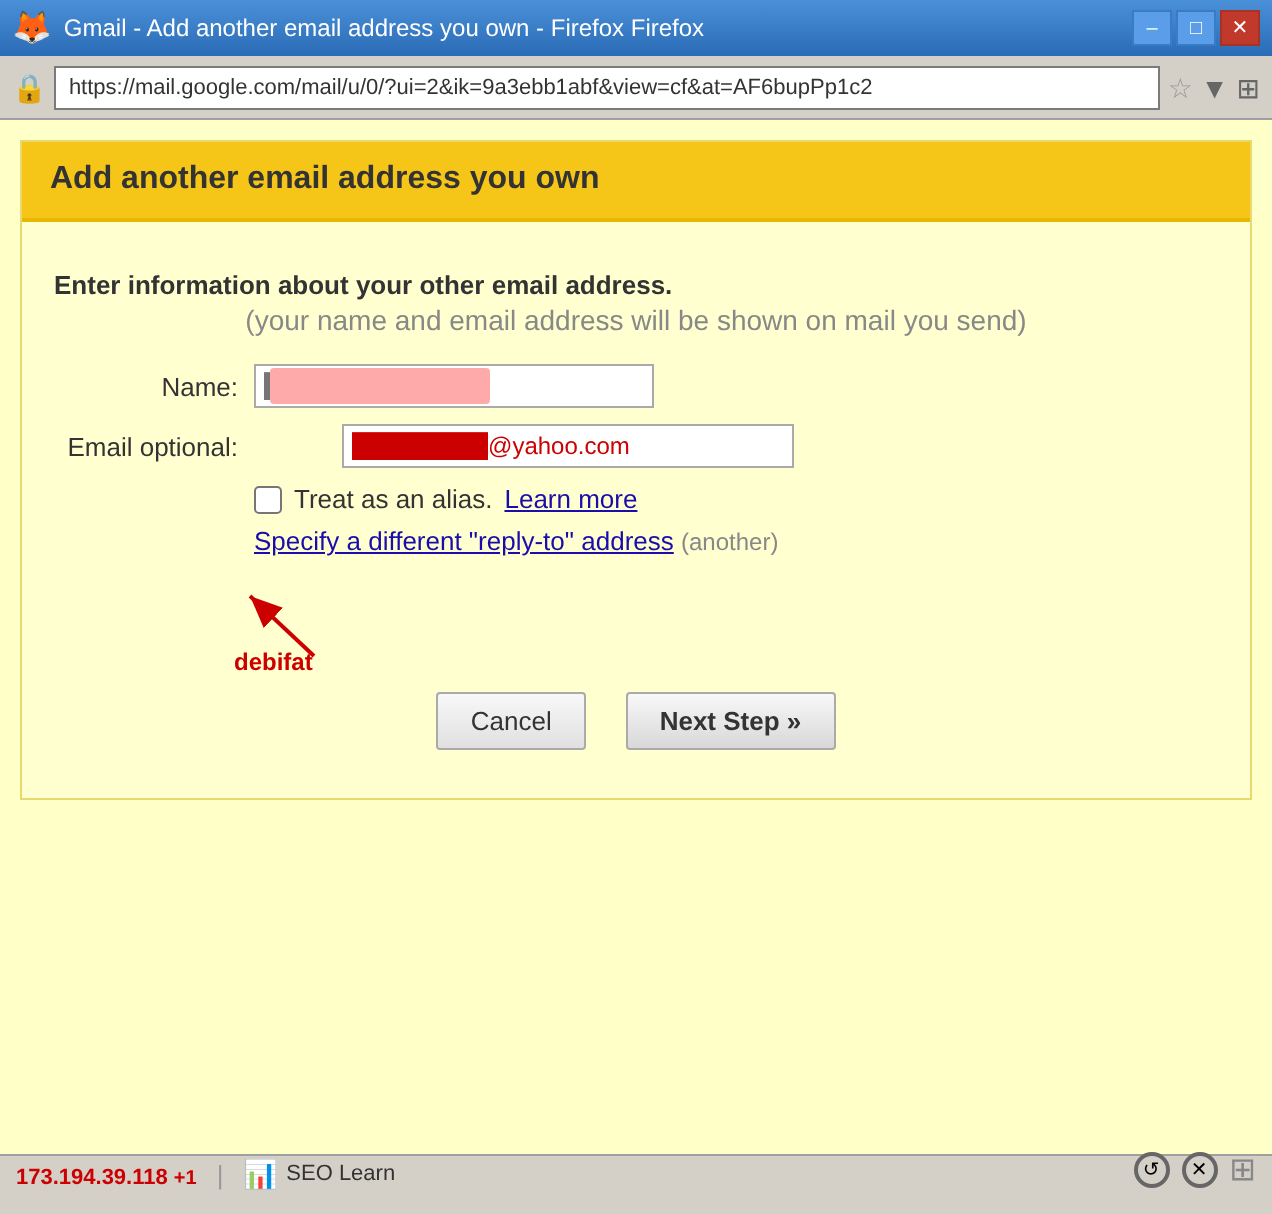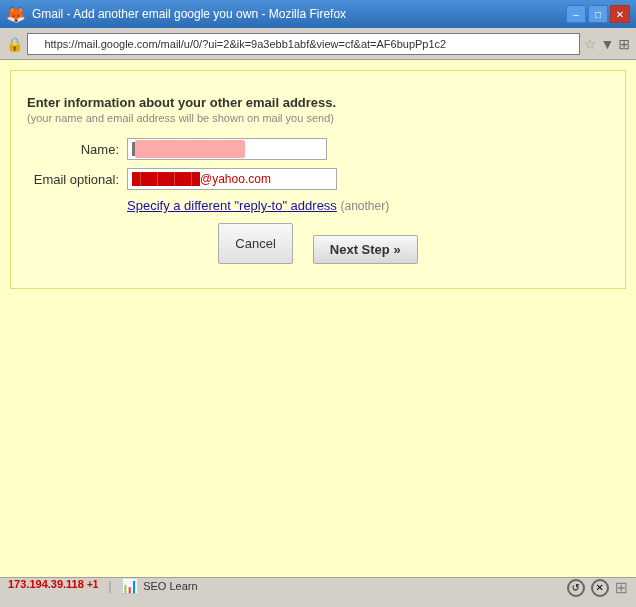--- a/index.html
+++ b/index.html
@@ -65,21 +65,21 @@
     }
     .nav-lock {
       font-size: 14px;
       color: #666;
     }
     .address-bar {
       flex: 1;
       height: 22px;
       background: white;
       border: 1px solid #7a7a7a;
-      padding: 0 16px;
+      padding: 0 6px;
       font-size: 11px;
       color: #333;
       display: flex;
       align-items: center;
     }
     .nav-icons {
       display: flex;
       gap: 4px;
       align-items: center;
     }
@@ -111,23 +111,24 @@
     .dialog-body {
       padding: 24px 16px;
     }
     .dialog-body .subtitle {
       font-size: 13px;
       font-weight: bold;
       color: #333;
       margin-bottom: 2px;
     }
     .dialog-body .subtitle-hint {
-      font-size: 11px;
+      font-size: 14px;
       color: #888;
       margin-bottom: 14px;
+      text-align: center;
     }
 
     
     .form-row {
       display: flex;
       align-items: center;
       margin-bottom: 8px;
     }
     .form-label {
       width: 100px;
@@ -224,30 +225,29 @@
     }
     .btn-nextstep {
       background: linear-gradient(to bottom, #f8f8f8, #d8d8d8);
       border: 1px solid #aaa;
       padding: 6px 16px;
       font-size: 13px;
       cursor: pointer;
       color: #333;
       border-radius: 2px;
       font-weight: bold;
-      margin-top: 12px;
     }
 
     
     .status-bar {
       background: #d4d0c8;
       height: 30px;
       display: flex;
-      align-items: flex-start;
-      padding: 0 8px;
+      align-items: flex-end;
+      padding: 12px 8px;
       border-top: 1px solid #a0a0a0;
       position: absolute;
       bottom: 0;
       width: 636px;
       gap: 10px;
     }
     .status-ip {
       color: #cc0000;
       font-size: 11px;
       font-weight: bold;
@@ -275,21 +275,21 @@
       justify-content: center;
       font-size: 10px;
     }
   </style>
 </head>
 <body>
 
 <div class="title-bar">
   <div class="title-bar-left">
     <span style="font-size:16px;">🦊</span>
-    <span class="title-bar-title">Gmail - Add another email google you own - Mozilla Firefox</span>
+    <span class="title-bar-title">Gmail - Add another email address you own - Firefox Firefox</span>
   </div>
   <div class="title-bar-buttons">
     <button class="tb-btn">–</button>
     <button class="tb-btn">□</button>
     <button class="tb-btn close">✕</button>
   </div>
 </div>
 
 <div class="nav-bar">
   <span class="nav-lock">🔒</span>
@@ -298,43 +298,62 @@
   </div>
   <div class="nav-icons">
     <span style="font-size:14px;color:#999;">☆</span>
     <span style="font-size:14px;color:#666;">▼</span>
     <span style="font-size:14px;color:#666;">⊞</span>
   </div>
 </div>
 
 <div class="browser-content">
   <div class="dialog-panel">
+    <div class="dialog-header">
+      <h2>Add another email address you own</h2>
+    </div>
     <div class="dialog-body">
       <div class="subtitle">Enter information about your other email address.</div>
       <div class="subtitle-hint">(your name and email address will be shown on mail you send)</div>
 
       <div class="form-row">
         <label class="form-label">Name:</label>
         <input class="form-input" type="text" value="" style="color: rgb(204, 0, 0);" placeholder="████████████">
 
         <span style="position:absolute;margin-left:108px;background:#ffaaaa;color:#ffaaaa;font-size:12px;padding:2px 4px;border-radius:2px;">████████████</span>
       </div>
 
       <div class="form-row">
         <label class="form-label">Email optional:</label>
-        <input class="form-input" type="text" style="color: rgb(204, 0, 0); width: 210px;" value="████████@yahoo.com">
-      </div>
-
+        <input class="form-input" type="text" style="color: rgb(204, 0, 0); width: 226px; margin-left: 44px;" value="████████@yahoo.com">
+      </div>
+
+      <div class="checkbox-row">
+        <input type="checkbox" style="">
+        <span class="checkbox-label">Treat as an alias.</span>
+        <a class="learn-more-link">Learn more</a>
+      </div>
 
       <div class="reply-row">
         <a class="reply-link">Specify a different "reply-to" address</a>
         <span class="optional-text"> </span>
         <span class="optional-text">(another)</span>
       </div>
 
+      <div class="annotation-area">
+        <svg class="arrow-svg" width="80" height="50">
+          <defs>
+            <marker id="arrowhead" markerWidth="8" markerHeight="7" refX="8" refY="3.5" orient="auto">
+              <polygon points="0 0, 8 3.5, 0 7" fill="#cc0000"></polygon>
+            </marker>
+          </defs>
+          <line x1="50" y1="40" x2="18" y2="10" stroke="#cc0000" stroke-width="2" marker-end="url(#arrowhead)"></line>
+        </svg>
+        <span class="annotation-text">debifat</span>
+      </div>
 
       <div class="button-row">
         <button class="btn-cancel">Cancel</button>
         <button class="btn-nextstep">Next Step »</button>
       </div>
     </div>
   </div>
 </div>
 
 <div class="status-bar">

